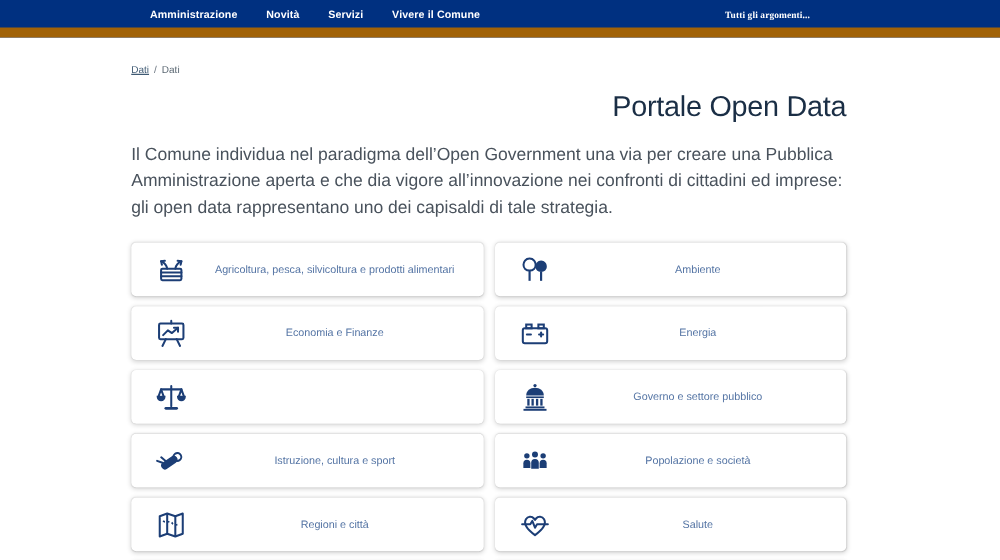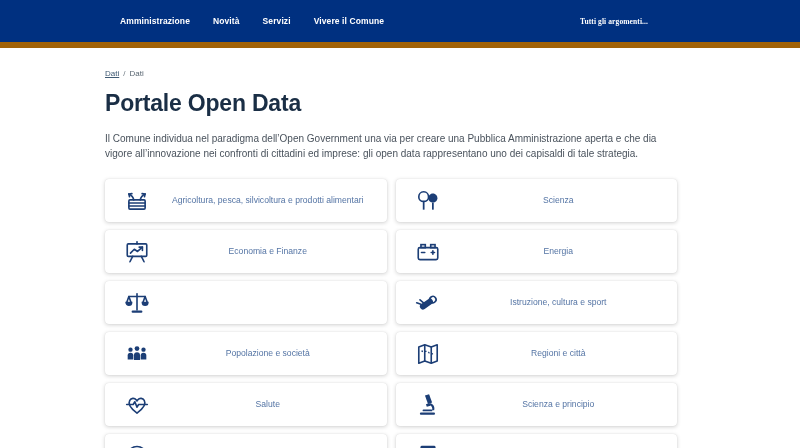--- a/index.html
+++ b/index.html
@@ -1,32 +1,32 @@
 <!DOCTYPE html>
 <html><head>
 <meta charset="utf-8">
 <style>
   * { margin:0; padding:0; box-sizing:border-box; }
   html,body { width:800px; height:448px; overflow:hidden; background:#ffffff;
               font-family:"Liberation Sans", sans-serif; }
   
-  .topnav { height:48px; background:#003080; border-bottom:6px solid #a16207;
+  .topnav { height:30px; background:#003080; border-bottom:8px solid #a16207;
             display:flex; align-items:center; padding-left:120px; padding-right:152px; }
   .topnav .nav-items { display:flex; gap:23px; }
   .topnav a { color:#ffffff; font-size:8.5px; font-weight:600; text-decoration:none;
               letter-spacing:.1px; cursor:pointer; }
   .topnav .all-topics { margin-left:auto; font-size:7.5px; font-weight:700;font-family:Liberation Serif, serif; }
   
   .container { width:572px; margin-left:105px; }
   .breadcrumb { margin-top:21px; font-size:8px; color:#5a6772; }
   .breadcrumb .bc-home { color:#3f5a73; text-decoration:underline; cursor:pointer; }
   .breadcrumb .bc-sep { margin:0 4px; color:#6b7680; }
-  h1.page-title { margin-top:12px; font-size:23px; font-weight:700; color:#1a2e45;
-                  letter-spacing:-.2px; }
-  .intro p { margin-top:14px; font-size:10px; line-height:1.5; color:#49525c; }
+  h1.page-title { margin-top:12px; font-size:23px; font-weight:400; color:#1a2e45;
+                  letter-spacing:-.2px;text-align:right; }
+  .intro p { margin-top:14px; font-size:14px; line-height:1.5; color:#49525c; }
   .intro p + p { margin-top:8px; }
   
   .grid { margin-top:18px; display:grid; grid-template-columns:repeat(2,1fr);
           gap:8px 9px; }
   .card { background:#ffffff; border-radius:4px; min-height:43px;
           box-shadow:0 1px 4px rgba(0,0,0,.18), 0 0 1px rgba(0,0,0,.12);
           display:flex; align-items:center; padding:5px 6px; cursor:pointer;
           text-decoration:none; }
   .card-icon { width:52px; display:flex; justify-content:center; align-items:center;
                flex:0 0 52px; }
@@ -82,21 +82,21 @@
       <span class="card-icon">
         <svg class="ic" width="26" height="26" viewBox="0 0 24 24">
             <g fill="#1c3e76">
           <path d="M8 3.5 C5 3.5 3.5 6 3.5 8.2 C3.5 10.6 5.3 12.4 8 12.4 C10.7 12.4 12.5 10.6 12.5 8.2 C12.5 6 11 3.5 8 3.5Z" fill="none" stroke="#1c3e76" stroke-width="1.5"></path>
           <rect x="7.2" y="12.4" width="1.6" height="7.6"></rect>
           <path d="M16.5 5 C13.8 5 12.3 7.3 12.3 9.4 C12.3 11.7 14 13.4 16.5 13.4 C19 13.4 20.7 11.7 20.7 9.4 C20.7 7.3 19.2 5 16.5 5Z"></path>
           <rect x="15.7" y="13.4" width="1.6" height="6.6"></rect>
         </g>
           </svg>
       </span>
-      <span class="card-label">Scienza</span>
+      <span class="card-label">Ambiente</span>
     </a>
 
     <a class="card">
       <span class="card-icon">
         <svg class="ic" width="26" height="26" viewBox="0 0 24 24">
             <g fill="none" stroke="#1c3e76" stroke-width="1.5" stroke-linecap="round" stroke-linejoin="round">
           <rect x="3" y="4.5" width="18" height="11.5" rx="1"></rect>
           <line x1="12" y1="2.5" x2="12" y2="4.5"></line>
           <line x1="8" y1="16" x2="5.5" y2="21"></line>
               <line x1="16" y1="16" x2="18.5" y2="21"></line>
@@ -133,20 +133,38 @@
           <path d="M4.5 6 L2.5 11.5 M4.5 6 L6.5 11.5"></path>
               <path d="M2 11.5 a2.5 2.5 0 0 0 5 0 Z" fill="#1c3e76"></path>
           <path d="M19.5 6 L17.5 11.5 M19.5 6 L21.5 11.5"></path>
               <path d="M17 11.5 a2.5 2.5 0 0 0 5 0 Z" fill="#1c3e76"></path>
           <line x1="8" y1="20" x2="16" y2="20" stroke-width="2"></line>
         </g>
           </svg>
       </span>
     </a>
 
+    <a class="card">
+      <span class="card-icon">
+        <svg class="ic" width="26" height="26" viewBox="0 0 24 24">
+            <g fill="#1c3e76">
+          <circle cx="12" cy="3.2" r="1.2"></circle>
+          <path d="M5.5 10.5 C5.5 7 8.4 4.8 12 4.8 C15.6 4.8 18.5 7 18.5 10.5 Z"></path>
+          <rect x="5.5" y="11.2" width="13" height="1.2"></rect>
+          <rect x="6.3" y="13" width="1.7" height="5"></rect>
+              <rect x="9.4" y="13" width="1.7" height="5"></rect>
+          <rect x="12.7" y="13" width="1.7" height="5"></rect>
+              <rect x="15.9" y="13" width="1.7" height="5"></rect>
+          <rect x="5" y="18.6" width="14" height="1.4"></rect>
+              <rect x="3.5" y="20.4" width="17" height="1.4"></rect>
+        </g>
+          </svg>
+      </span>
+      <span class="card-label">Governo e settore pubblico</span>
+    </a>
 
     <a class="card">
       <span class="card-icon">
         <svg class="ic" width="26" height="26" viewBox="0 0 24 24">
             <g transform="rotate(-35 12 12)">
           <rect x="3.5" y="9.2" width="13.5" height="5.6" rx="2.8" fill="#1c3e76"></rect>
           <circle cx="17.5" cy="12" r="2.9" fill="none" stroke="#1c3e76" stroke-width="1.5"></circle>
           <path d="M6 9.2 L3.6 5.8 M8.6 9.2 L7.6 5.4" stroke="#1c3e76" stroke-width="1.5" fill="none" stroke-linecap="round"></path>
         </g>
           </svg>

